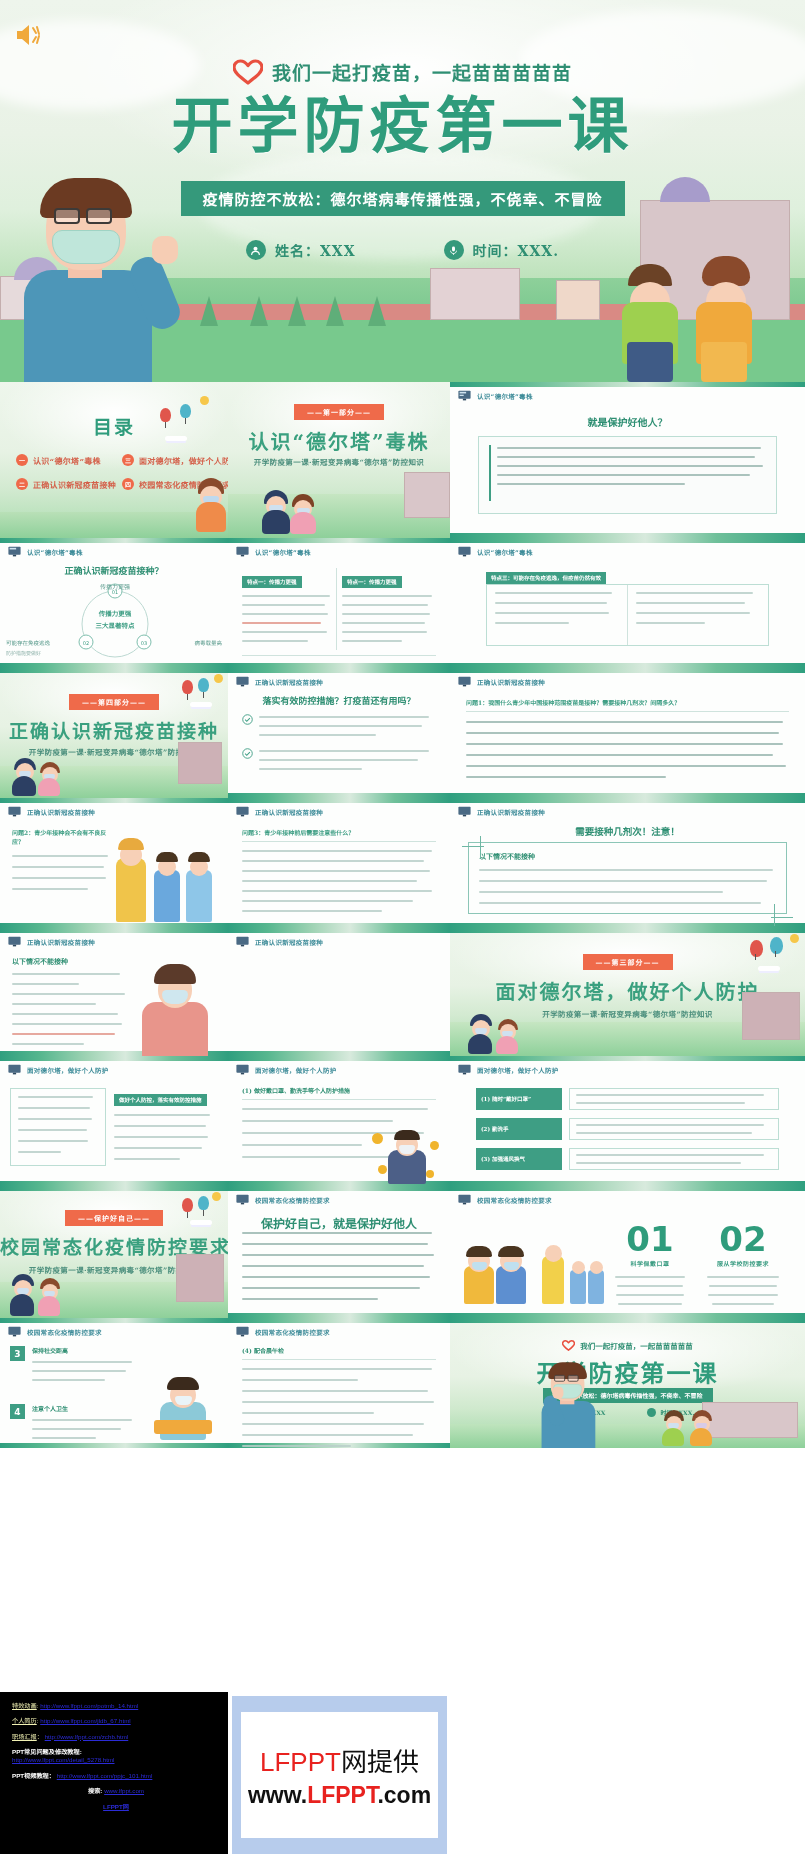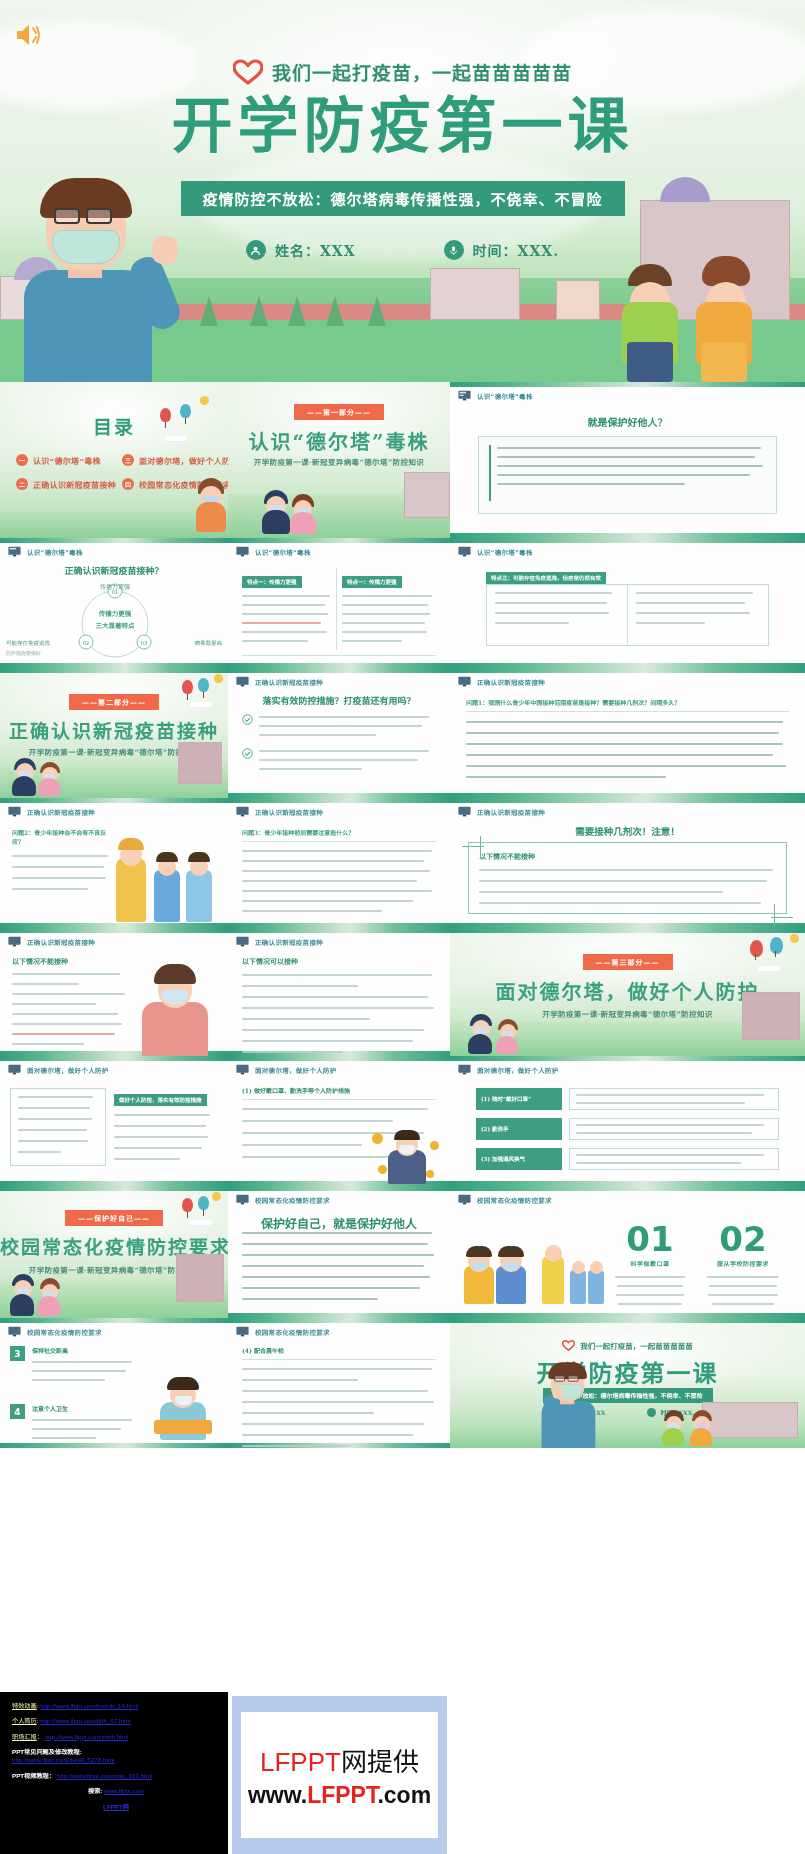--- a/index.html
+++ b/index.html
@@ -493,21 +493,21 @@
             <div class="txt-line" style="width:56%"></div>
         </div>
       </div>
     </div>
   </div>
 
   <div class="cell" style="height:130px">
     <div class="sec" style="height:100%">
       <div class="grad-top"></div>
         <div class="grad-bottom"></div>
-      <div class="sec-badge" style="top:26px;">——第二部分——</div>
+      <div class="sec-badge" style="top:26px;">——第四部分——</div>
       <div class="sec-title" style="top:48px;font-size:19px;">正确认识新冠疫苗接种</div>
       <div class="sec-sub" style="top:78px;">开学防疫第一课·新冠变异病毒“德尔塔”防控知识</div>
       <div class="balloon" style="left:182px;top:12px;background:#e0564c;"></div>
       <div class="balloon" style="left:198px;top:10px;background:#4fb4c9;"></div>
       <div class="sun" style="left:214px;top:6px;"></div>
       <div class="plane" style="left:190px;top:34px;"></div>
       <div style="position:absolute;left:0;right:0;bottom:0;height:32px;background:linear-gradient(180deg,#c6e6c2,#8ed09a);"></div>
       <div class="bldg" style="left:178px;bottom:14px;width:44px;height:42px;background:#cdb1b6;"></div>
       <div class="kid" style="left:12px;bottom:2px;width:30px;height:42px;">
         <div class="hair" style="left:2px;bottom:26px;background:#2c3f63;width:22px;height:12px;"></div>
@@ -714,33 +714,20 @@
   <div class="cell" style="height:128px">
     <div class="tb" style="height:100%">
       <div class="grad-top"></div>
         <div class="grad-bottom"></div>
       <div class="tb-head">
         <svg class="scr-icon" viewBox="0 0 16 13">
             <rect x="0.5" y="0.5" width="15" height="10" rx="1" fill="#4a6a84"></rect>
             <rect x="6" y="10.5" width="4" height="2" fill="#2f4a60"></rect>
           </svg>
         <span class="tb-head-text">正确认识新冠疫苗接种</span>
-      </div>
-      <div style="position:absolute;left:14px;top:28px;right:14px;">
-        <div style="font-family:'DejaVu Serif',serif;font-size:7px;font-weight:700;color:#2f8f73;">以下情况可以接种</div>
-        <div style="margin-top:8px;display:flex;flex-direction:column;gap:9px;">
-          <div class="txt-line" style="width:98%"></div>
-            <div class="txt-line" style="width:60%"></div>
-          <div class="txt-line" style="width:96%"></div>
-            <div class="txt-line" style="width:99%"></div>
-          <div class="txt-line" style="width:66%"></div>
-            <div class="txt-line" style="width:94%"></div>
-          <div class="txt-line" style="width:88%"></div>
-            <div class="txt-line" style="width:52%"></div>
-        </div>
       </div>
     </div>
   </div>
 
   <div class="cell" style="height:128px">
     <div class="sec" style="height:100%">
       <div class="grad-top"></div>
         <div class="grad-bottom"></div>
       <div class="sec-badge" style="top:26px;">——第三部分——</div>
       <div class="sec-title" style="top:48px;font-size:20px;">面对德尔塔，做好个人防护</div>

